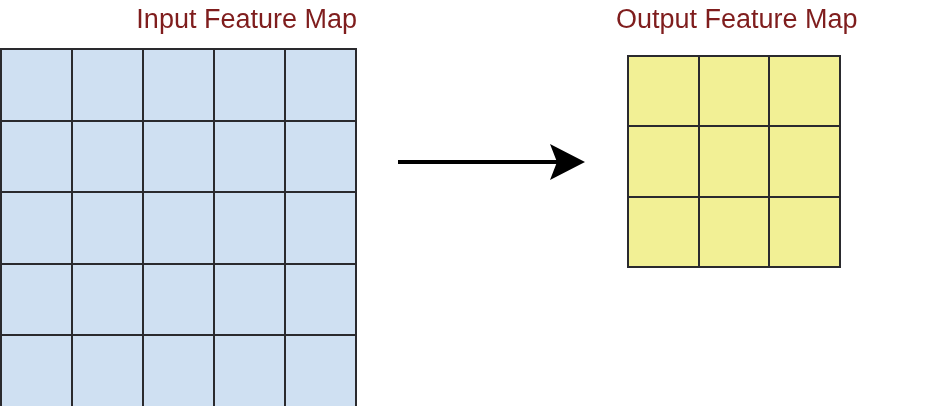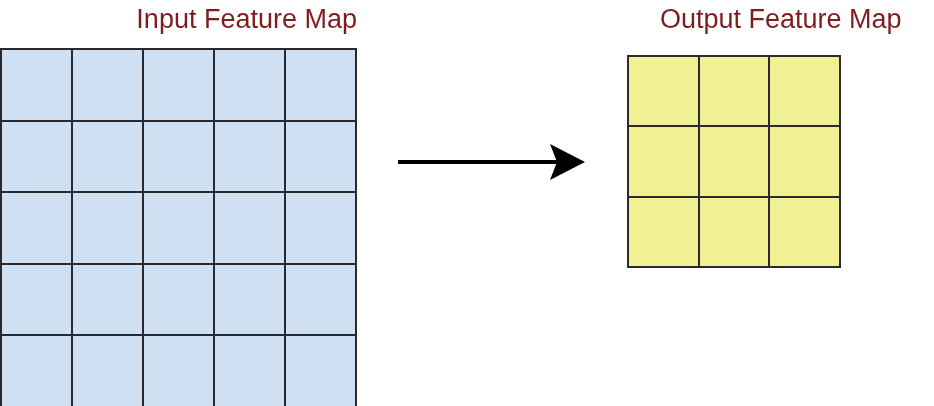--- a/index.html
+++ b/index.html
@@ -34,21 +34,21 @@
     white-space: nowrap;
     text-align: right;
     line-height: 1;
   }
   #input-title {
     left: 0px;
     top: 6px;
     width: 357px;
   }
   #output-title {
-    left: 660px;
+    left: 616px;
     top: 6px;
     width: 214px;
   }
 
   
   .grid {
     position: absolute;
     display: grid;
     box-sizing: border-box;
     background: #2a2a2e;

